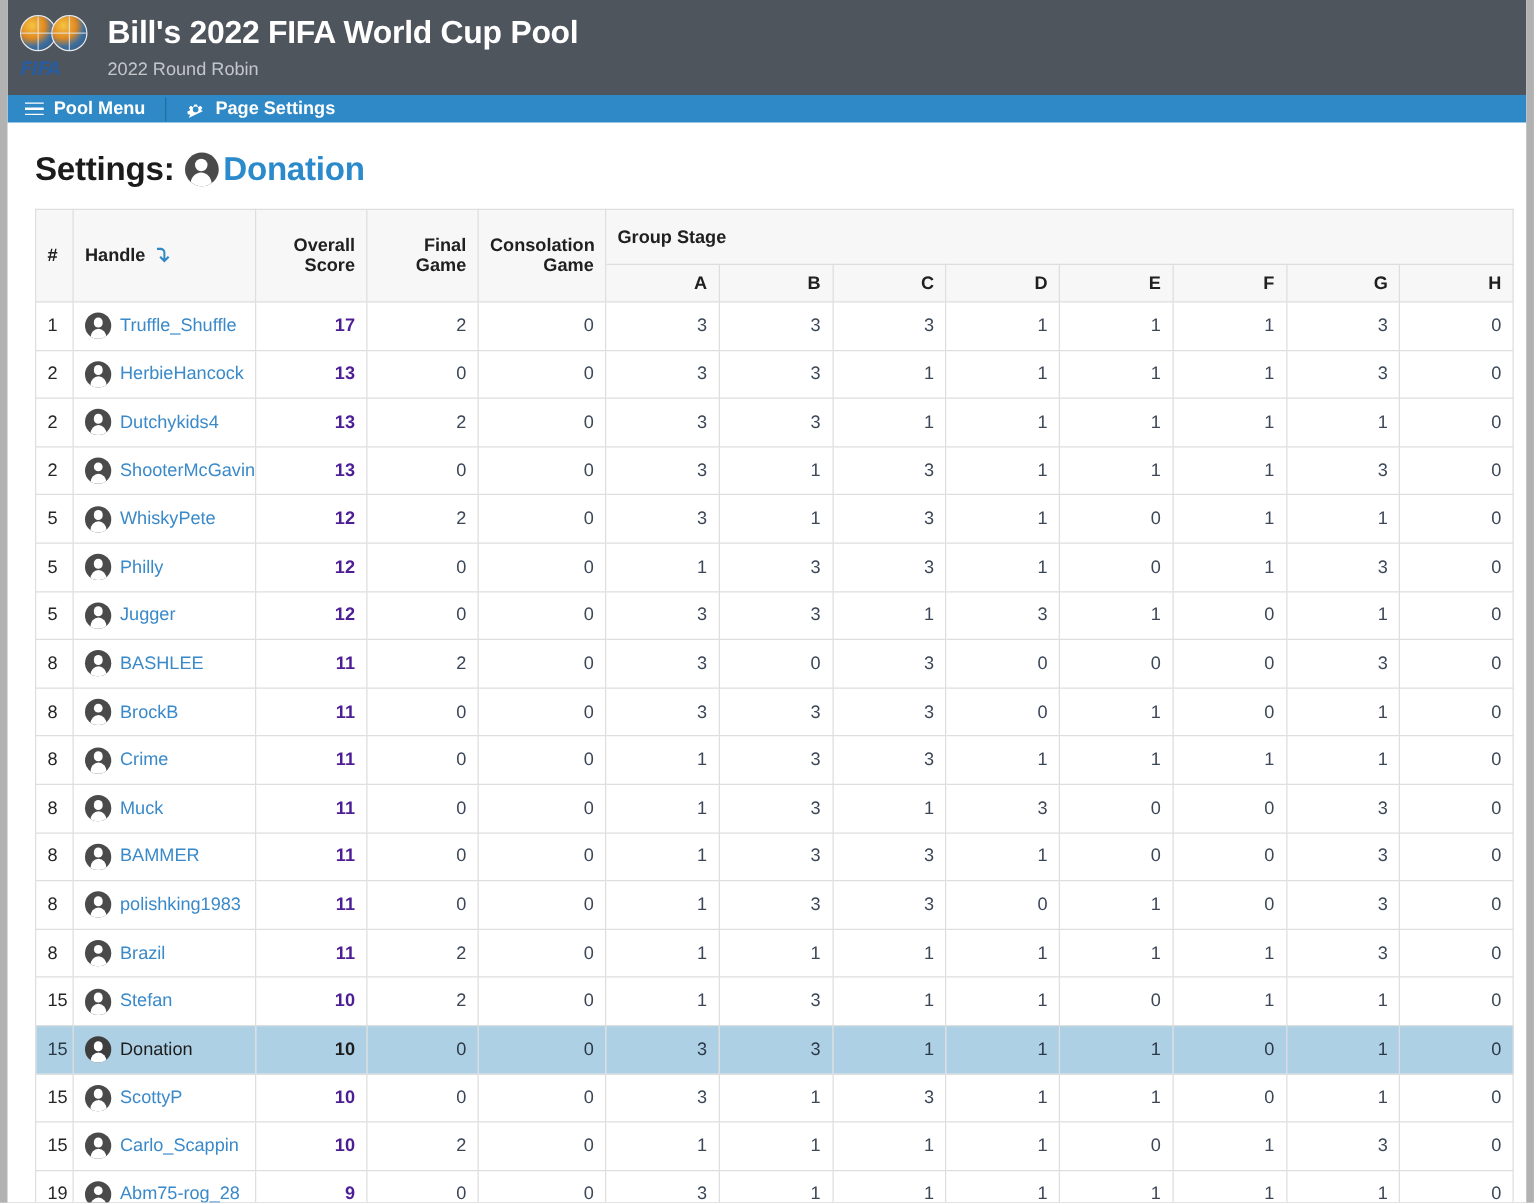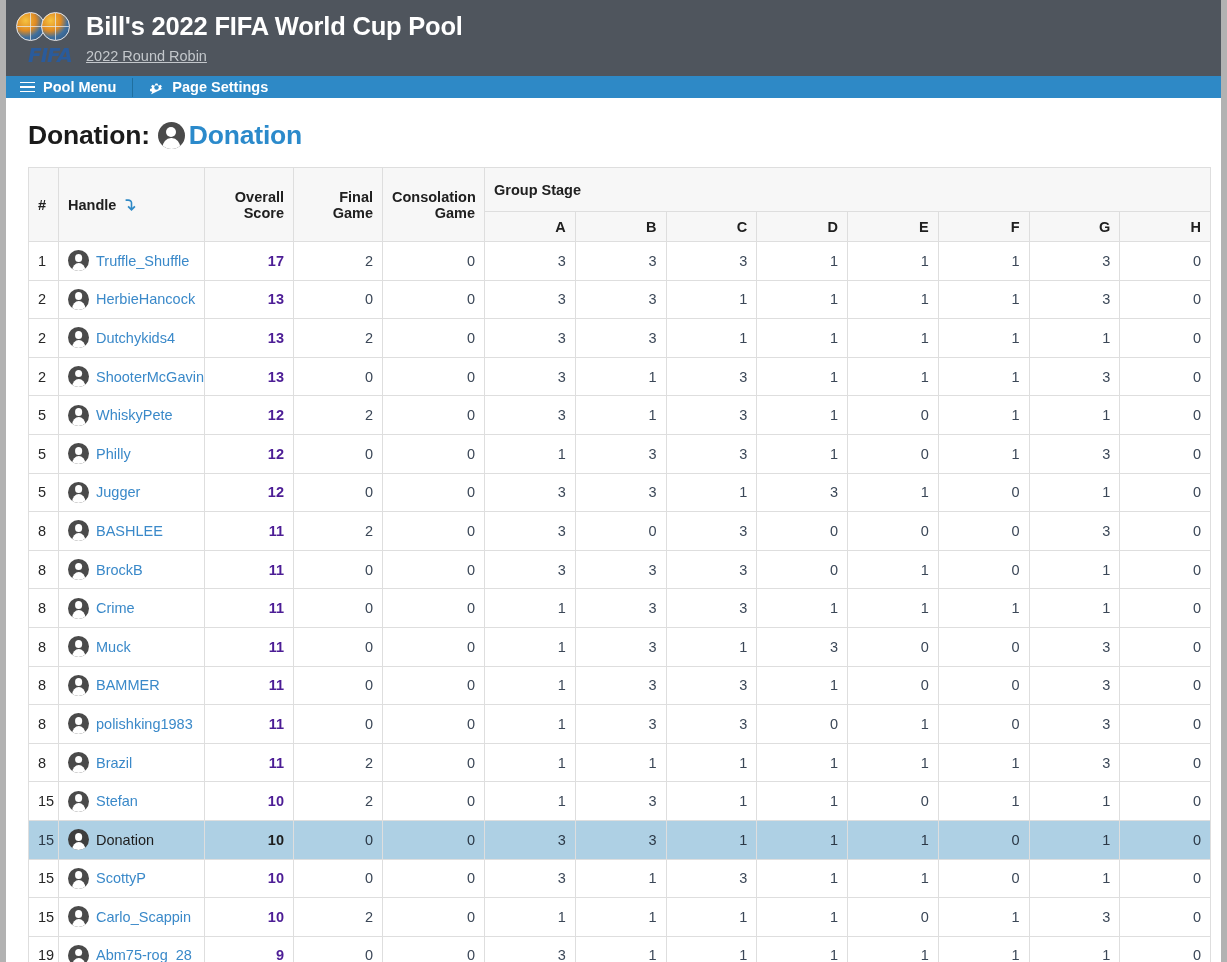--- a/index.html
+++ b/index.html
@@ -50,43 +50,42 @@
     position:absolute; left:0; top:48%;
     width:100%; height:1.5px; background:rgba(230,235,240,.75);
   }
   .fifa-logo .globe:after {
     content:"";
     position:absolute; left:48%; top:0;
     width:1.5px; height:100%; background:rgba(230,235,240,.75);
   }
   .fifa-logo .fifa-word {
     position: absolute;
-    left: 12px; bottom: 0;
+    left: 0; bottom: 0;
     font-family: "DejaVu Sans", sans-serif;
     font-weight: bold;
     font-style: italic;
-    font-size: 20px;
+    font-size: 15px;
     letter-spacing: -1px;
     color: #2a5b9b;
     line-height: 21px;
   }
   .header-text { display: flex; flex-direction: column; justify-content: center; }
   .site-title {
     color: #ffffff;
     font-size: 25.5px;
     font-weight: bold;
     line-height: 30px;
     letter-spacing: -.2px;
   }
   .site-subtitle {
     color: #c3c7cb;
     font-size: 14.5px;
     line-height: 19px;
     margin-top: 6px;
-    text-decoration: underline;
   }
 
   
   .nav-bar {
     height: 22px;
     background: #2e89c6;
     display: flex;
     align-items: center;
     padding-left: 14px;
     color: #ffffff;
@@ -241,21 +240,21 @@
         <svg viewBox="0 0 16 16" width="15" height="15" aria-hidden="true">
           <path fill="#ffffff" d="M8 5.1A2.9 2.9 0 1 0 8 10.9 2.9 2.9 0 1 0 8 5.1z M14.4 9.3l-1.3-.2a5.3 5.3 0 0 0-.4-1l.8-1a.6.6 0 0 0 0-.8l-1.1-1.1a.6.6 0 0 0-.8 0l-1 .8a5.3 5.3 0 0 0-1-.4l-.2-1.3a.6.6 0 0 0-.6-.5H7.2a.6.6 0 0 0-.6.5l-.2 1.3a5.3 5.3 0 0 0-1 .4l-1-.8a.6.6 0 0 0-.8 0L2.5 6.3a.6.6 0 0 0 0 .8l.8 1a5.3 5.3 0 0 0-.4 1l-1.3.2a.6.6 0 0 0-.5.6v1.6a.6.6 0 0 0 .5.6l1.3.2c.1.35.24.68.4 1l-.8 1a.6.6 0 0 0 0 .8"></path>
           <circle cx="8" cy="8" r="2.4" fill="#2e89c6"></circle>
         </svg>
       </span>
       <span>Page Settings</span>
     </div>
   </div>
 
   <div class="standings-title">
-    <span>Donation:</span>
+    <span>Settings:</span>
     <span class="av lg"></span>
     <span class="who">Donation</span>
   </div>
 
   <div class="tbl-wrap">
     <table class="standings">
       <thead>
         <tr class="r1">
           <th class="h-rank" rowspan="2">#</th>
           <th class="h-handle" rowspan="2">

